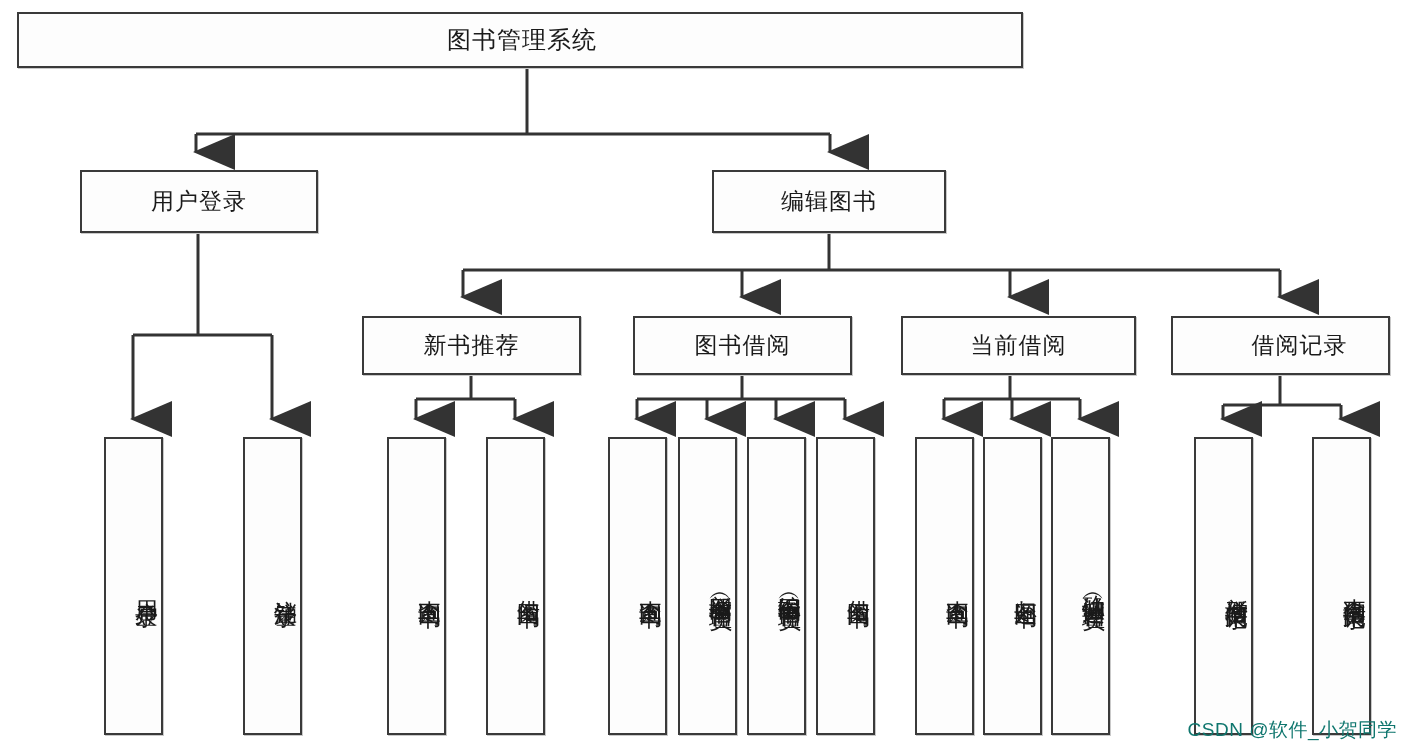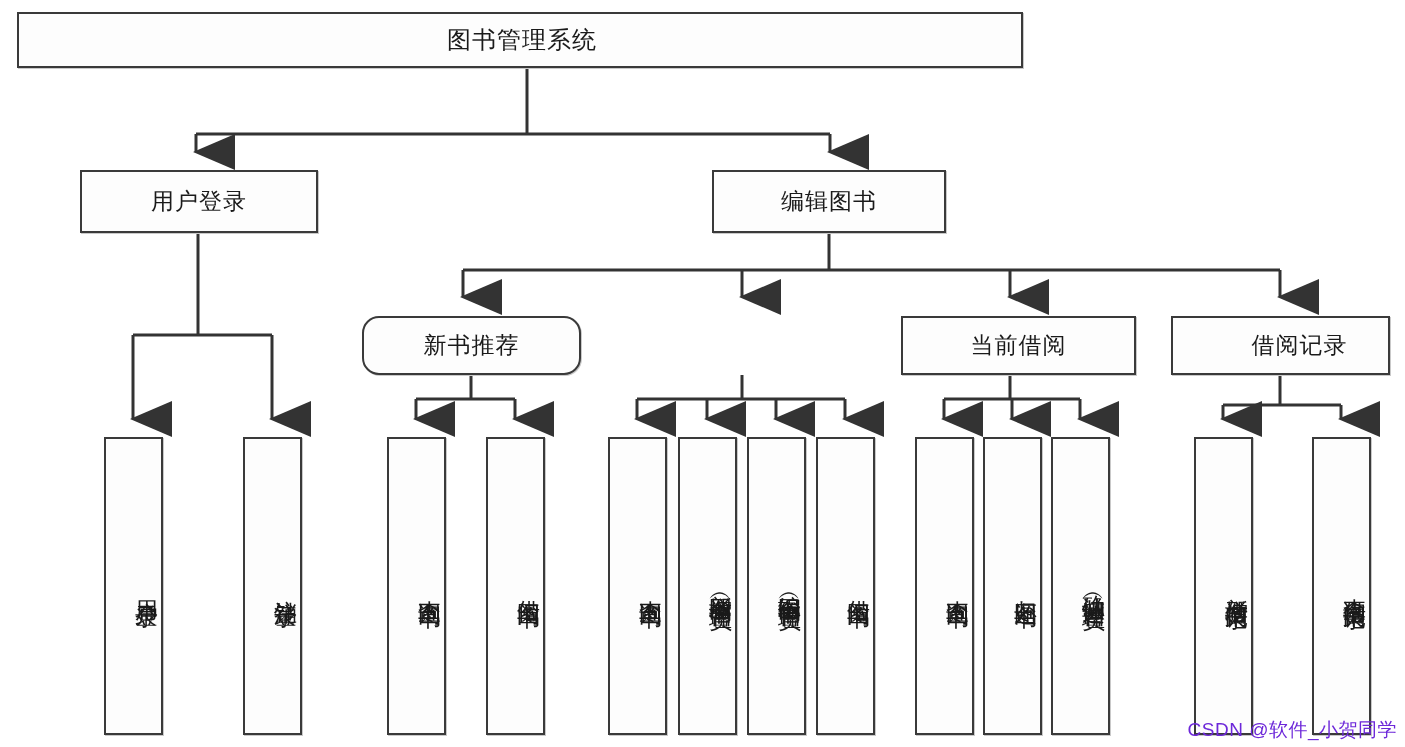--- a/index.html
+++ b/index.html
@@ -53,21 +53,21 @@
   .node.v span{
     writing-mode:vertical-rl;
     text-orientation:upright;
     display:block;
   }
   .watermark{
     position:absolute;
     right:8px;
     bottom:4px;
     font-size:19px;
-    color:#6d28d9;
+    color:#0f766e;
     letter-spacing:0.5px;
     white-space:nowrap;
     user-select:none;
   }
 </style>
 </head>
 <body>
 
 <div id="canvas">
 
@@ -125,22 +125,25 @@
     <span>图书管理系统</span>
   </div>
 
   <div class="node h" style="left:80px;top:170px;width:238px;height:63px;">
     <span>用户登录</span>
   </div>
   <div class="node h" style="left:712px;top:170px;width:234px;height:63px;">
     <span>编辑图书</span>
   </div>
 
-  <div class="node h" style="left:362px;top:316px;width:219px;height:59px;border-radius:17px;">
+  <div class="node h" style="left:362px;top:316px;width:219px;height:59px;">
     <span>新书推荐</span>
+  </div>
+  <div class="node h" style="left:633px;top:316px;width:219px;height:59px;">
+    <span>图书借阅</span>
   </div>
   <div class="node h" style="left:901px;top:316px;width:235px;height:59px;">
     <span>当前借阅</span>
   </div>
   <div class="node h" style="left:1171px;top:316px;width:219px;height:59px;padding-left:44px;">
     <span>借阅记录</span>
   </div>
 
   <div class="node v" style="left:104px;top:437px;width:59px;height:298px;">
     <span>用户登录</span>

